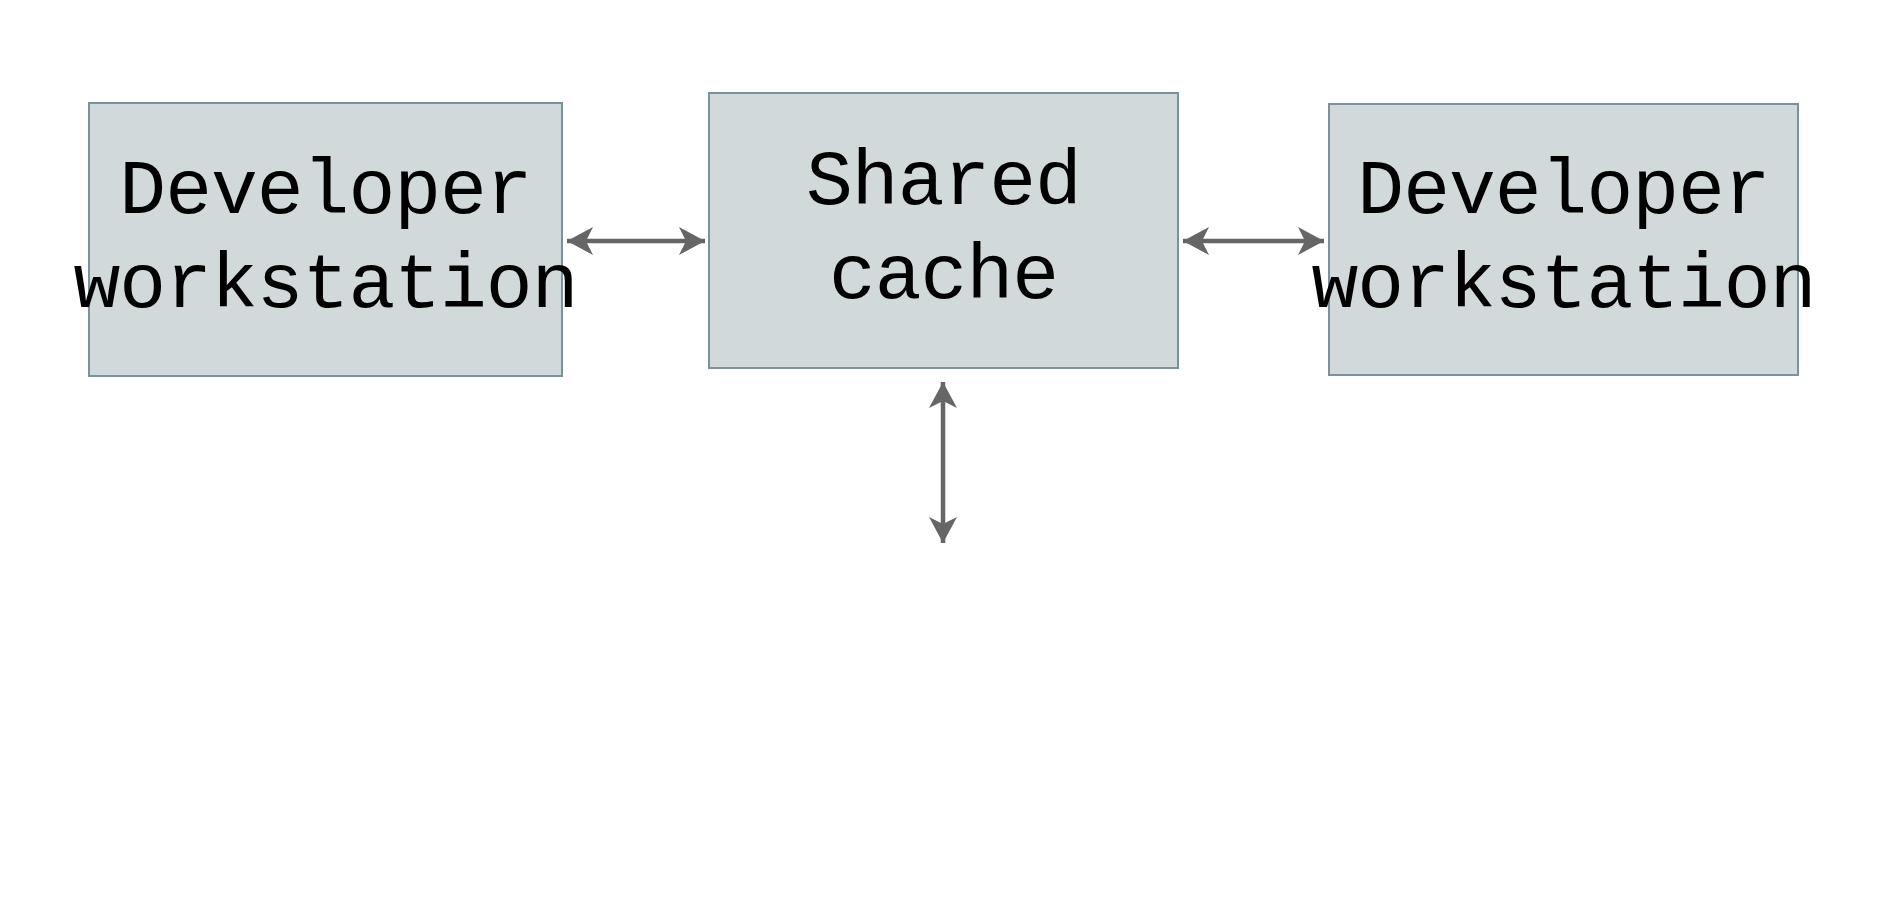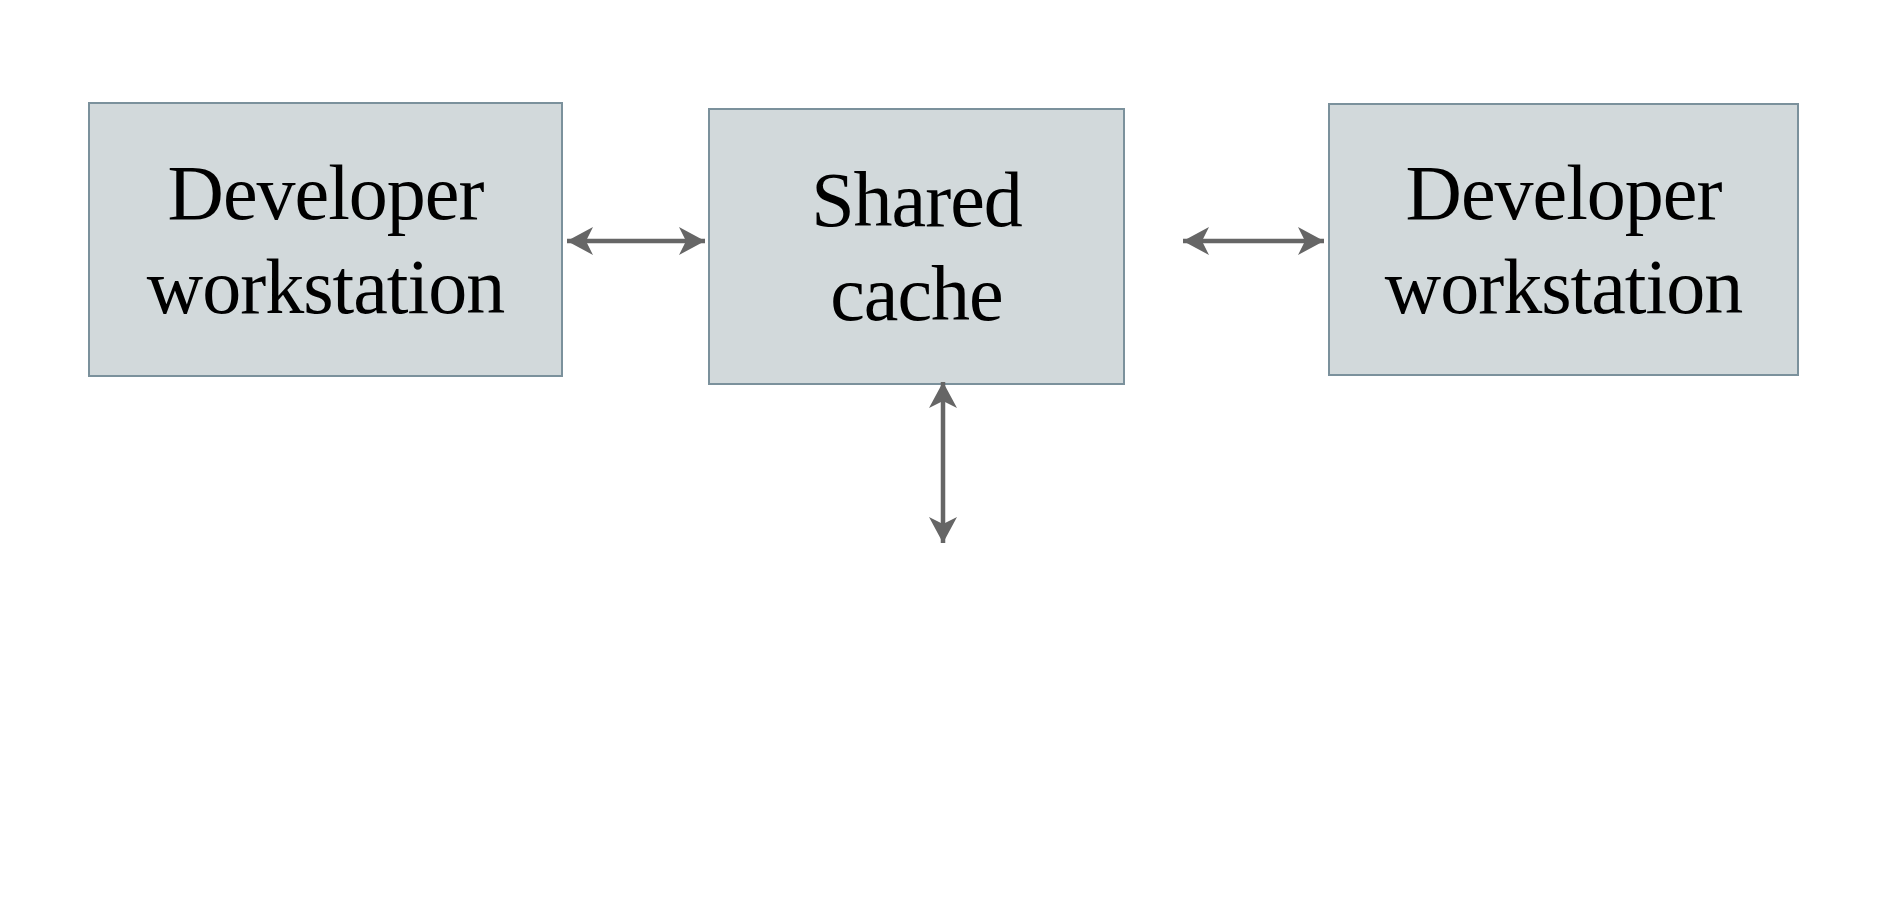--- a/index.html
+++ b/index.html
@@ -9,41 +9,41 @@
     --arrow-color:#666666;
     --text-color:#000000;
   }
   *{margin:0;padding:0;box-sizing:border-box;}
   html,body{background:var(--canvas-bg);}
   .stage{
     position:relative;
     width:1900px;
     height:922px;
     background:var(--canvas-bg);
-    font-family:Liberation Serif, serif;
+    font-family:Liberation Mono, monospace;
     overflow:hidden;
   }
   .node{
     position:absolute;
     background:var(--node-fill);
     border:2px solid var(--node-border);
     display:flex;
     align-items:center;
     justify-content:center;
     text-align:center;
   }
   .node .label{
     font-size:78px;
     line-height:1.2;
     color:var(--text-color);
     padding:0 12px;
     letter-spacing:-1px;
   }
   #node-dev-left  {left:88px;  top:102px; width:475px; height:275px;}
-  #node-cache     {left:708px; top:108px; width:417px; height:277px;}
+  #node-cache     {left:708px; top:92px; width:471px; height:277px;}
   #node-dev-right {left:1328px;top:103px; width:471px; height:273px;}
   #node-ci        {left:708px; top:547px; width:473px; height:272px;}
   .edges{
     position:absolute;
     inset:0;
     width:100%;
     height:100%;
     pointer-events:none;
   }
   .edge{

